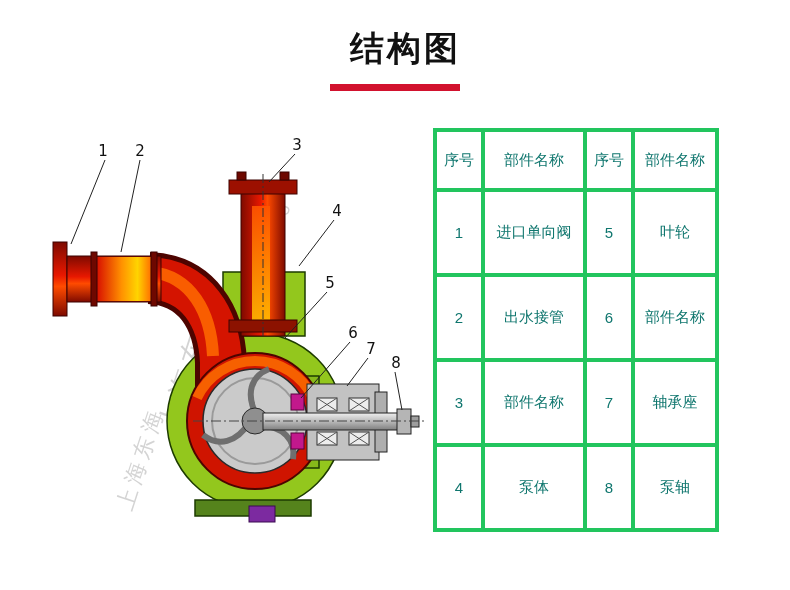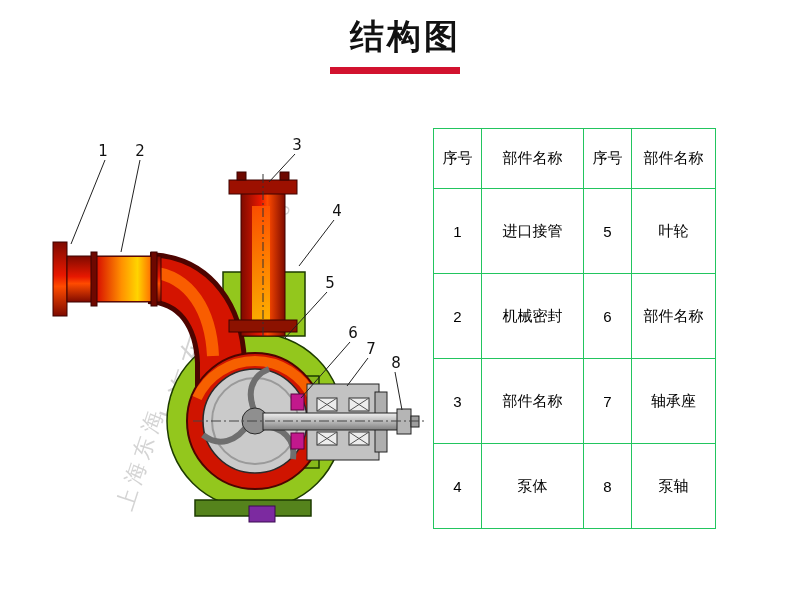--- a/index.html
+++ b/index.html
@@ -1,32 +1,32 @@
 <!DOCTYPE html>
 <html><head>
 <meta charset="utf-8">
 <style>
   html,body { margin:0; padding:0; background:#ffffff; }
   .page {
     position:relative; width:790px; height:590px; background:#fff; overflow:hidden;
     font-family:"Liberation Sans", sans-serif; color:#111;
   }
   .title-wrap { position:absolute; top:14px; left:0; width:100%; text-align:center; }
-  .page-title { margin:0; font-size:34px; font-weight:bold; letter-spacing:3px; color:#111;padding-left:21px; }
+  .page-title { margin:12px; font-size:34px; font-weight:bold; letter-spacing:3px; color:#111;padding-left:21px; }
   .title-underline { width:130px; height:7px; background:#d2122e; margin:7px auto 0; }
 
   .diagram { position:absolute; left:45px; top:126px; width:390px; height:424px; }
 
   .parts-table {
     position:absolute; left:433px; top:128px; border-collapse:collapse;
     table-layout:fixed; background:#fff;
   }
   .parts-table th, .parts-table td {
-    border:1px solid #22c55e; text-align:center; vertical-align:middle;
-    font-size:15px; font-weight:400; color:#000000; padding:0 2px;
+    border:4px solid #22c55e; text-align:center; vertical-align:middle;
+    font-size:15px; font-weight:400; color:#0f766e; padding:0 2px;
   }
   .parts-table thead tr { height:60px; }
   .parts-table tbody tr { height:85px; }
   .c-no { width:48px; } .c-name { width:102px; } .c-no2 { width:48px; } .c-name2 { width:84px; }
 
   .wm {
     position:absolute; transform:rotate(-72deg); transform-origin:0 0;
     color:#a9a9a9; opacity:.5; letter-spacing:5px; white-space:nowrap; pointer-events:none;
   }
   .wm1 { left:150px; top:425px; font-size:30px; }
@@ -202,27 +202,27 @@
       <tr>
         <th>序号</th>
         <th>部件名称</th>
         <th>序号</th>
         <th>部件名称</th>
       </tr>
     </thead>
     <tbody>
       <tr>
         <td>1</td>
-        <td>进口接管</td>
+        <td>进口单向阀</td>
         <td>5</td>
         <td>叶轮</td>
       </tr>
       <tr>
         <td>2</td>
-        <td>机械密封</td>
+        <td>出水接管</td>
         <td>6</td>
         <td>部件名称</td>
       </tr>
       <tr>
         <td>3</td>
         <td>部件名称</td>
         <td>7</td>
         <td>轴承座</td>
       </tr>
       <tr>

